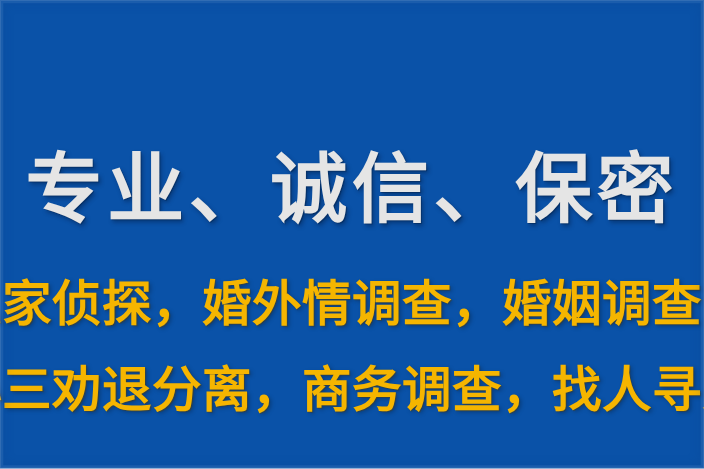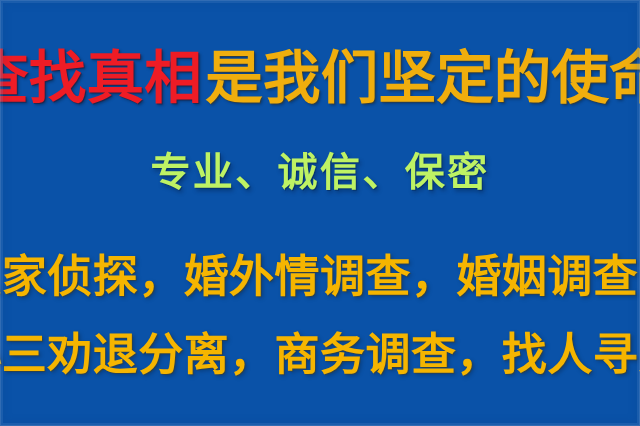--- a/index.html
+++ b/index.html
@@ -65,25 +65,25 @@
     text-shadow:
       1px 1px 0 rgba(90,60,0,0.42),
       2px 2px 3px rgba(0,0,0,0.28);
     transform: scaleX(0.99);
   }
 
   
   #line-values {
     top: 141px;
     height: 62px;
-    font-size: 40px;
+    font-size: 70px;
     display: flex;
     align-items: center;
     justify-content: center;
-    color: #bef264;
+    color: #e5e5e5;
     letter-spacing: 0.06em;
     text-shadow:
       1px 1px 0 rgba(6,40,86,0.55),
       2px 3px 4px rgba(3,25,60,0.42);
   }
 
   
   #line-services-1 {
     top: 248px;
     height: 56px;
@@ -111,24 +111,20 @@
     text-shadow:
       1px 1px 0 rgba(92,62,0,0.40),
       2px 2px 4px rgba(0,0,0,0.26);
   }
 </style>
 </head>
 <body>
 
 <div id="banner">
 
-  <div class="line" id="line-headline">
-    <span id="headline-red">查找真相</span>
-      <span id="headline-gold">是我们坚定的使命</span>
-  </div>
 
   <div class="line" id="line-values">专业、诚信、保密</div>
 
   <div class="line" id="line-services-1">私家侦探，婚外情调查，婚姻调查，</div>
 
   <div class="line" id="line-services-2">小三劝退分离，商务调查，找人寻人</div>
 
   <div id="banner-frame"></div>
 </div>
 

